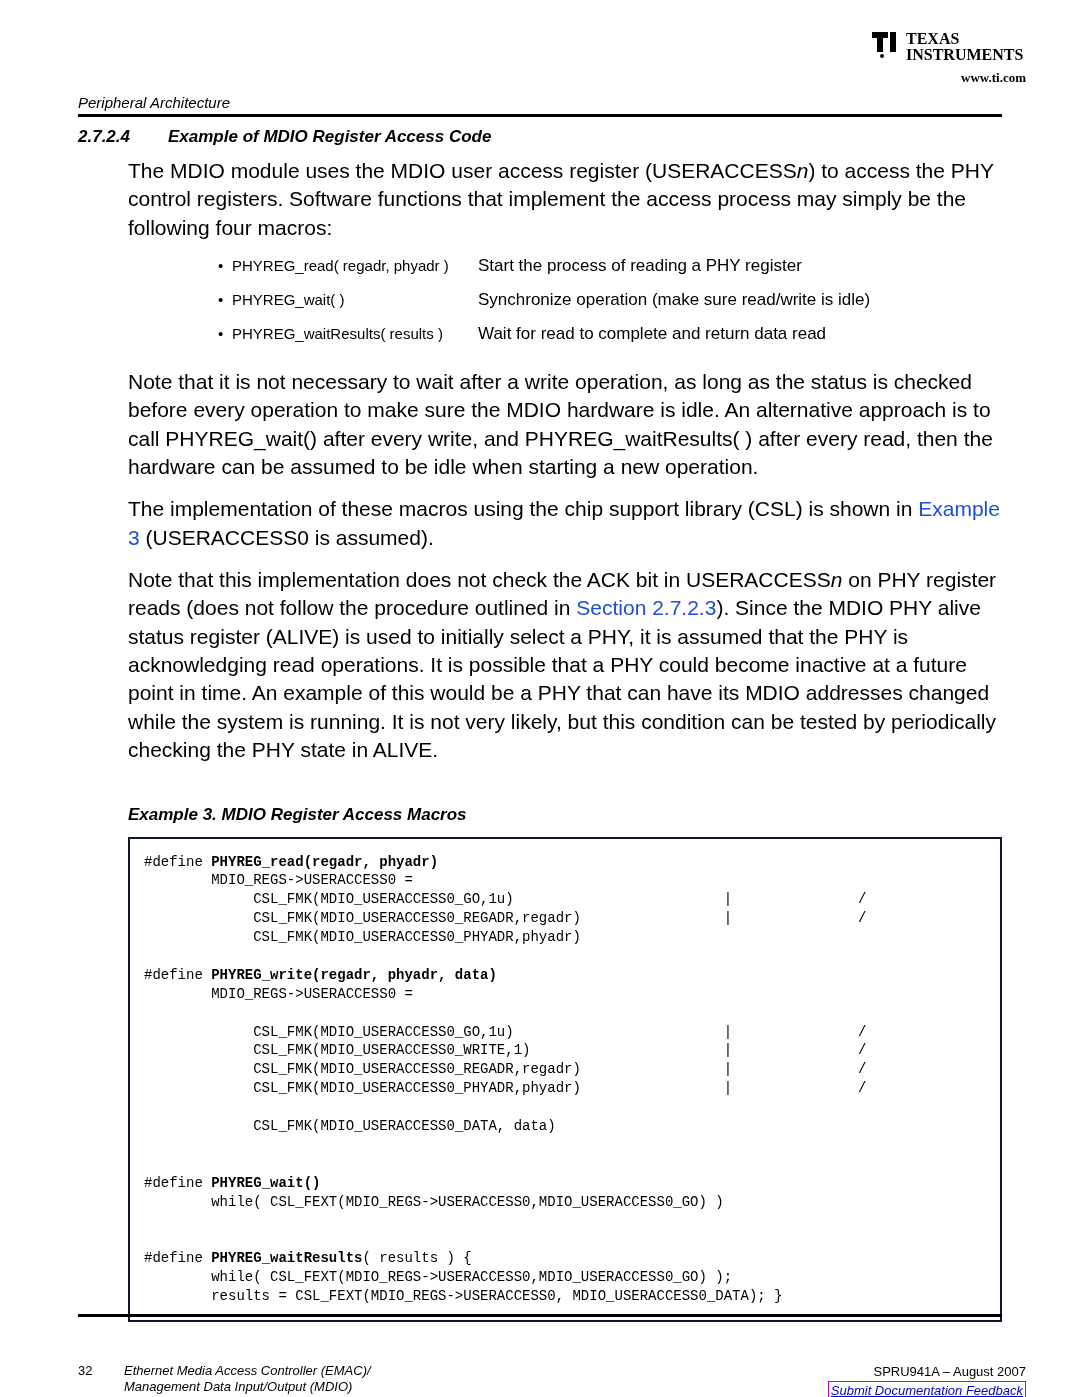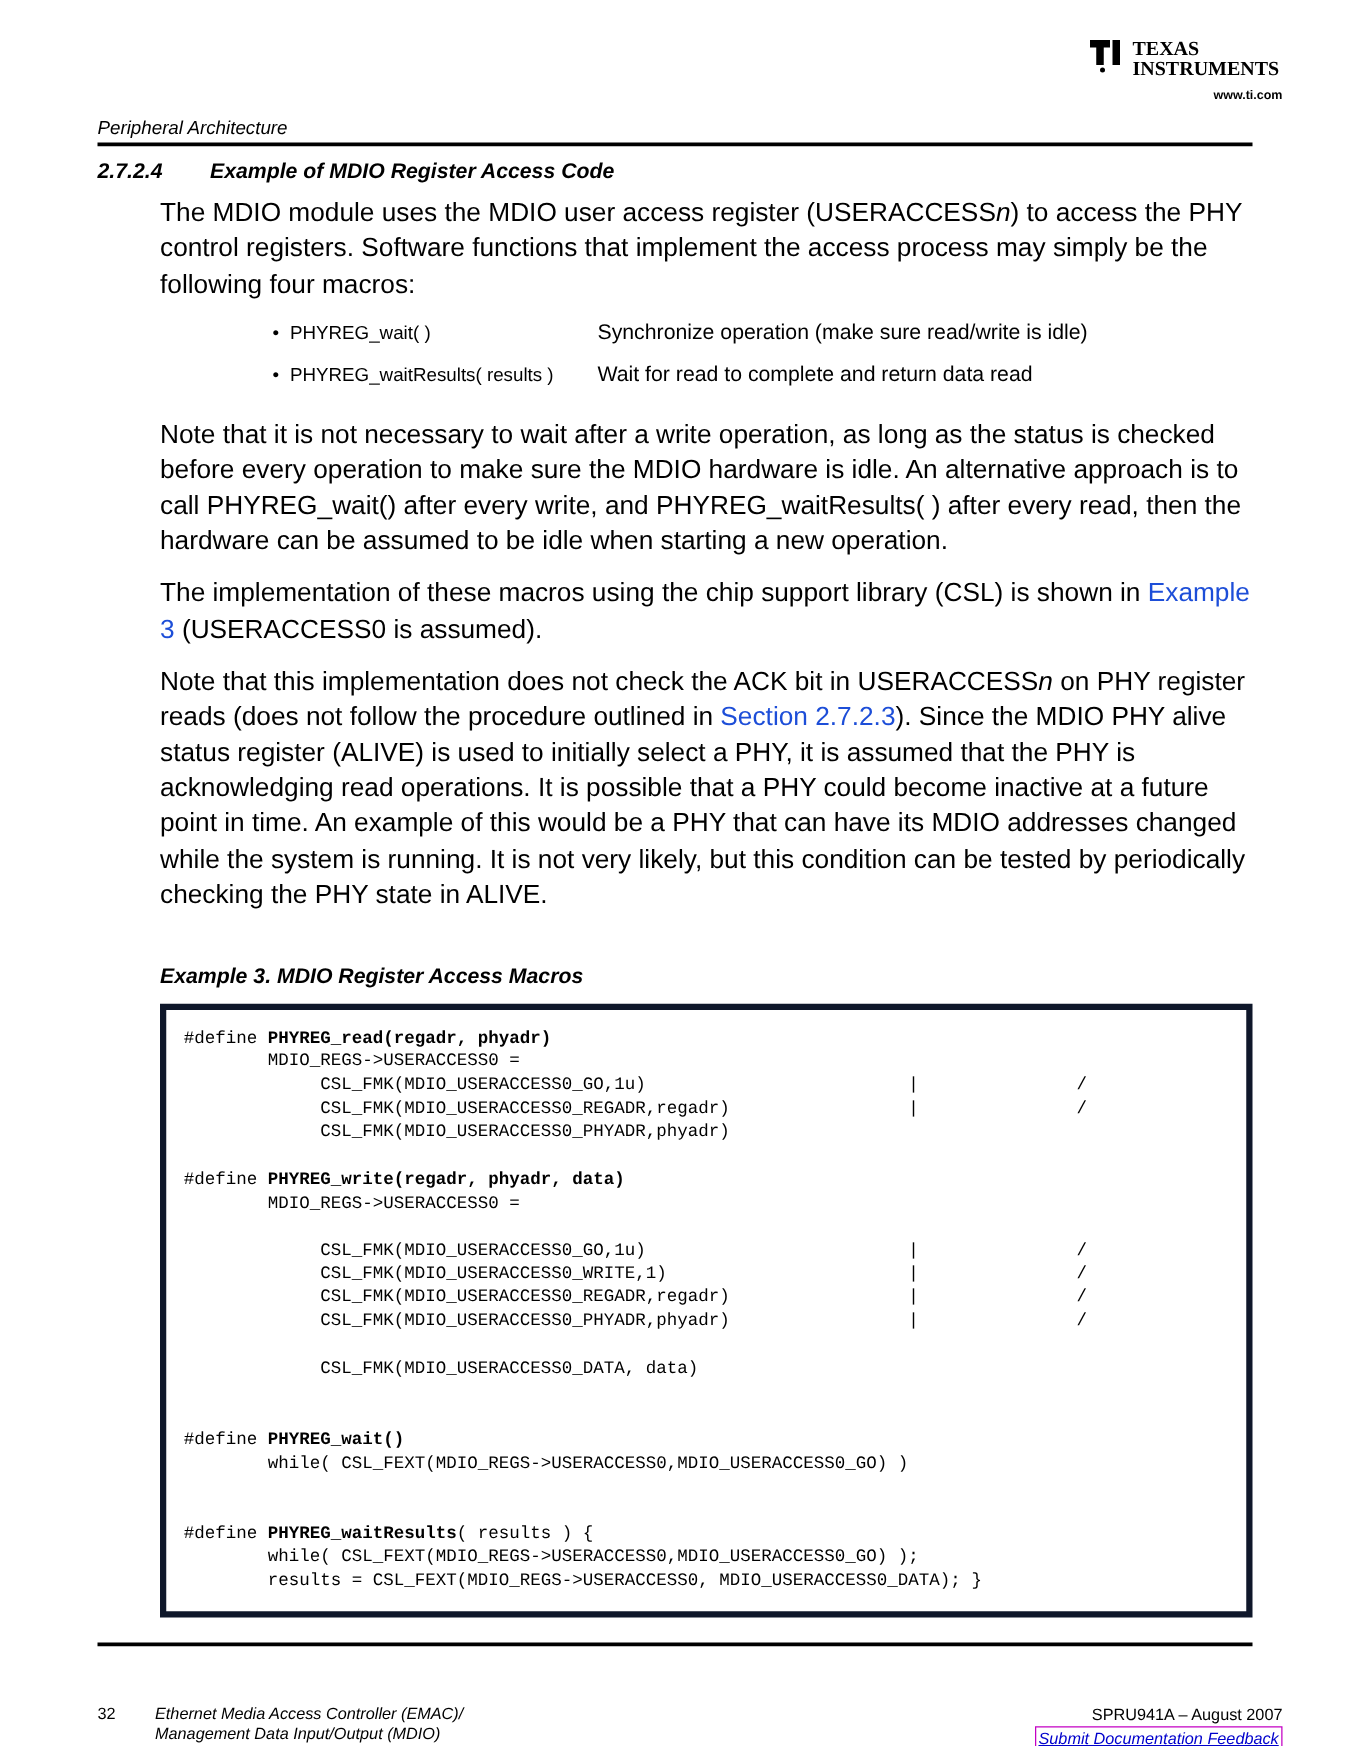--- a/index.html
+++ b/index.html
@@ -18,23 +18,24 @@
     padding: 30px 78px 40px 78px;
   }
   .logo {
     position: absolute;
     top: 26px;
     right: 54px;
     text-align: right;
   }
   .logo svg { display: inline-block; }
   .logo .tiurl {
-    font-size: 10px;
+    font-size: 13px;
     font-weight: bold;
     margin-top: -2px;
+    font-family: Liberation Serif, serif;
   }
   .running-head {
     font-style: italic;
     font-size: 15px;
     margin-top: 64px;
     margin-bottom: 3px;
   }
   .top-rule {
     border: none;
     border-top: 3px solid #000;
@@ -89,21 +90,21 @@
     font-weight: bold;
     font-style: italic;
     font-size: 17px;
     margin: 40px 0 12px 50px;
   }
   .code-box-wrap {
     margin-left: 50px;
     margin-right: 0;
   }
   .code-box {
-    border: 5px solid #0f172a;
+    border: 2px solid #0f172a;
     padding: 14px 14px 14px 14px;
     font-family: "Courier New", Courier, monospace;
     font-size: 14px;
     line-height: 1.35;
     white-space: pre;
     overflow: hidden;
   }
   .code-box b { font-weight: bold; }
   .footer-rule {
     position: absolute;
@@ -172,20 +173,24 @@
   <div class="sec-heading">
     <span class="secnum">2.7.2.4</span><span>Example of MDIO Register Access Code</span>
   </div>
 
   <p class="body-p">
     <span>The MDIO module uses the MDIO user access register (USERACCESS</span><i>n</i><span>) to access the PHY control registers. Software functions that implement the access process may simply be the following four macros:</span>
   </p>
 
   <div class="macro-list">
     <div class="macro-row">
+      <div class="macro-left"><span class="bullet">•</span><span class="macname">PHYREG_read( regadr, phyadr )</span></div>
+      <div class="macro-right">Start the process of reading a PHY register</div>
+    </div>
+    <div class="macro-row">
       <div class="macro-left"><span class="bullet">•</span><span class="macname">PHYREG_wait( )</span></div>
       <div class="macro-right">Synchronize operation (make sure read/write is idle)</div>
     </div>
     <div class="macro-row">
       <div class="macro-left"><span class="bullet">•</span><span class="macname">PHYREG_waitResults( results )</span></div>
       <div class="macro-right">Wait for read to complete and return data read</div>
     </div>
   </div>
 
   <p class="body-p">Note that it is not necessary to wait after a write operation, as long as the status is checked before every operation to make sure the MDIO hardware is idle. An alternative approach is to call PHYREG_wait() after every write, and PHYREG_waitResults( ) after every read, then the hardware can be assumed to be idle when starting a new operation.</p>

